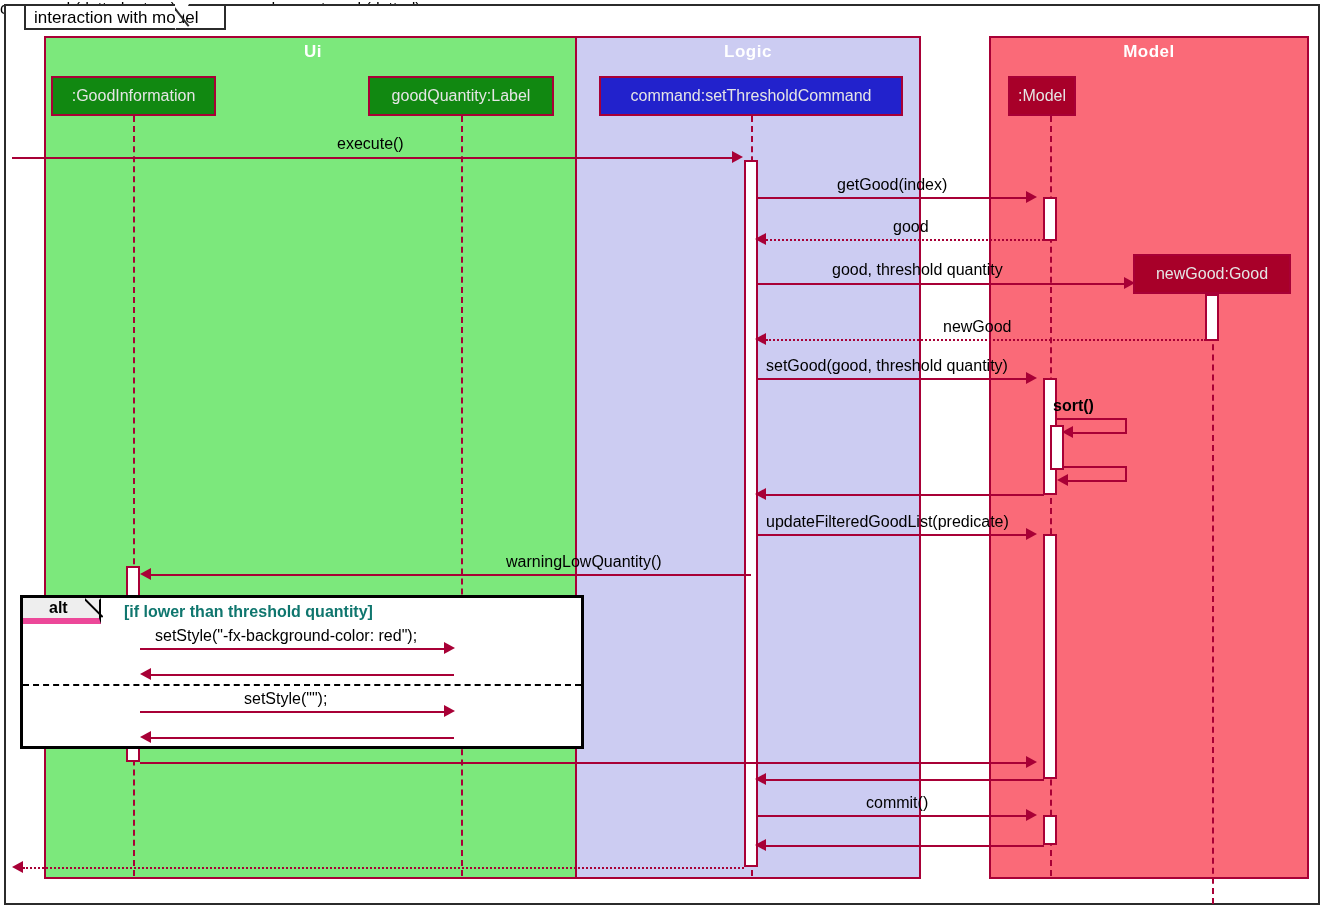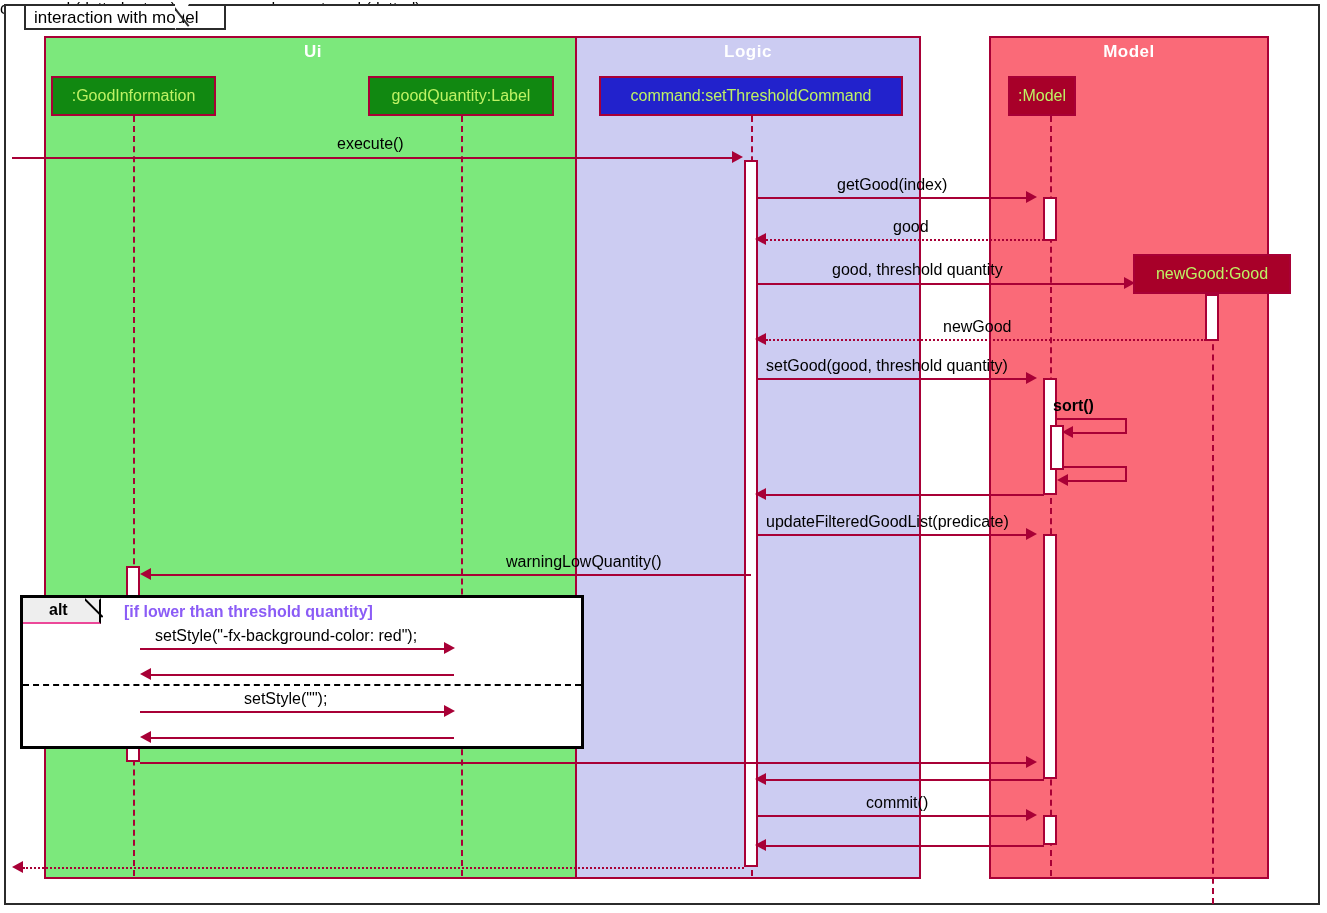--- a/index.html
+++ b/index.html
@@ -12,21 +12,21 @@
              border:2px solid #2b2b2b;background:#fff;padding:1px 26px 1px 8px;
              font-size:17px;line-height:22px;color:#000;white-space:nowrap;margin-left:20px;}
 
   
   .group{position:absolute;box-sizing:border-box;border:2px solid #A80036;}
   .group-title{position:absolute;top:4px;left:0;width:100%;text-align:center;
                font-weight:bold;font-size:17px;color:#ffffff;letter-spacing:.5px;}
 
   
   .plabel{position:absolute;box-sizing:border-box;border:2px solid #A80036;
-          color:#bef264;font-size:16px;display:flex;align-items:center;justify-content:center;
+          color:#e5e5e5;font-size:16px;display:flex;align-items:center;justify-content:center;
           white-space:nowrap;padding:0 10px;}
 
   
   .lifeline{position:absolute;width:0;border-left:2px dashed #A80036;}
 
   
   .act{position:absolute;box-sizing:border-box;background:#ffffff;border:2px solid #A80036;}
 
   
   .msg{position:absolute;height:0;border-top:2px solid #A80036;}
@@ -37,24 +37,24 @@
   .arrow{position:absolute;width:0;height:0;}
   .arrow.right{border-top:6px solid transparent;border-bottom:6px solid transparent;border-left:11px solid #A80036;}
   .arrow.left{border-top:6px solid transparent;border-bottom:6px solid transparent;border-right:11px solid #A80036;}
 
   
   .cap{position:absolute;font-size:16px;color:#000;white-space:nowrap;line-height:18px;}
 
   
   .altbox{position:absolute;box-sizing:border-box;border:3px solid #000;background:transparent;}
   .altbox-inner{position:absolute;background:#fff;}
-  .alt-tab{position:absolute;box-sizing:border-box;background:#eeeeee;border-right:2px solid #000;border-bottom:2px solid #ec4899;
+  .alt-tab{position:absolute;box-sizing:border-box;background:#eeeeee;border-right:2px solid #000;border-bottom:6px solid #ec4899;
            font-weight:bold;font-size:16px;color:#000;display:flex;align-items:center;padding-left:26px;}
   .alt-tab-corner{position:absolute;width:0;height:0;border-top:16px solid #eeeeee;border-right:16px solid transparent;}
-  .alt-guard{position:absolute;font-weight:bold;font-size:16px;color:#8b5cf6;white-space:nowrap;}
+  .alt-guard{position:absolute;font-weight:bold;font-size:16px;color:#0f766e;white-space:nowrap;}
   .alt-divider{position:absolute;height:0;border-top:2px dashed #000;}
 </style>
 </head>
 <body>
 
 <div id="stage">
 
   
   <div class="frame"></div>
   <div class="frame-tab">
@@ -66,21 +66,21 @@
     <div style="position:absolute;left:-4px;top:-2px;width:30px;height:2px;background:#2b2b2b;transform:rotate(52deg);transform-origin:left top;"></div>
   </div>
 
   
   <div class="group" style="left:44px;top:36px;width:538px;height:843px;background:#7CE87C;">
     <div class="group-title">Ui</div>
   </div>
   <div class="group" style="left:575px;top:36px;width:346px;height:843px;background:#CCCCF2;">
     <div class="group-title">Logic</div>
   </div>
-  <div class="group" style="left:989px;top:36px;width:280px;height:843px;background:#FA6A78;">
+  <div class="group" style="left:989px;top:36px;width:320px;height:843px;background:#FA6A78;">
     <div class="group-title">Model</div>
   </div>
 
   
   <div class="lifeline" style="left:133px;top:116px;height:760px;"></div>
   <div class="lifeline" style="left:461px;top:116px;height:760px;"></div>
   <div class="lifeline" style="left:751px;top:116px;height:760px;"></div>
   <div class="lifeline" style="left:1050px;top:116px;height:760px;"></div>
   <div class="lifeline" style="left:1212px;top:294px;height:610px;"></div>
 

